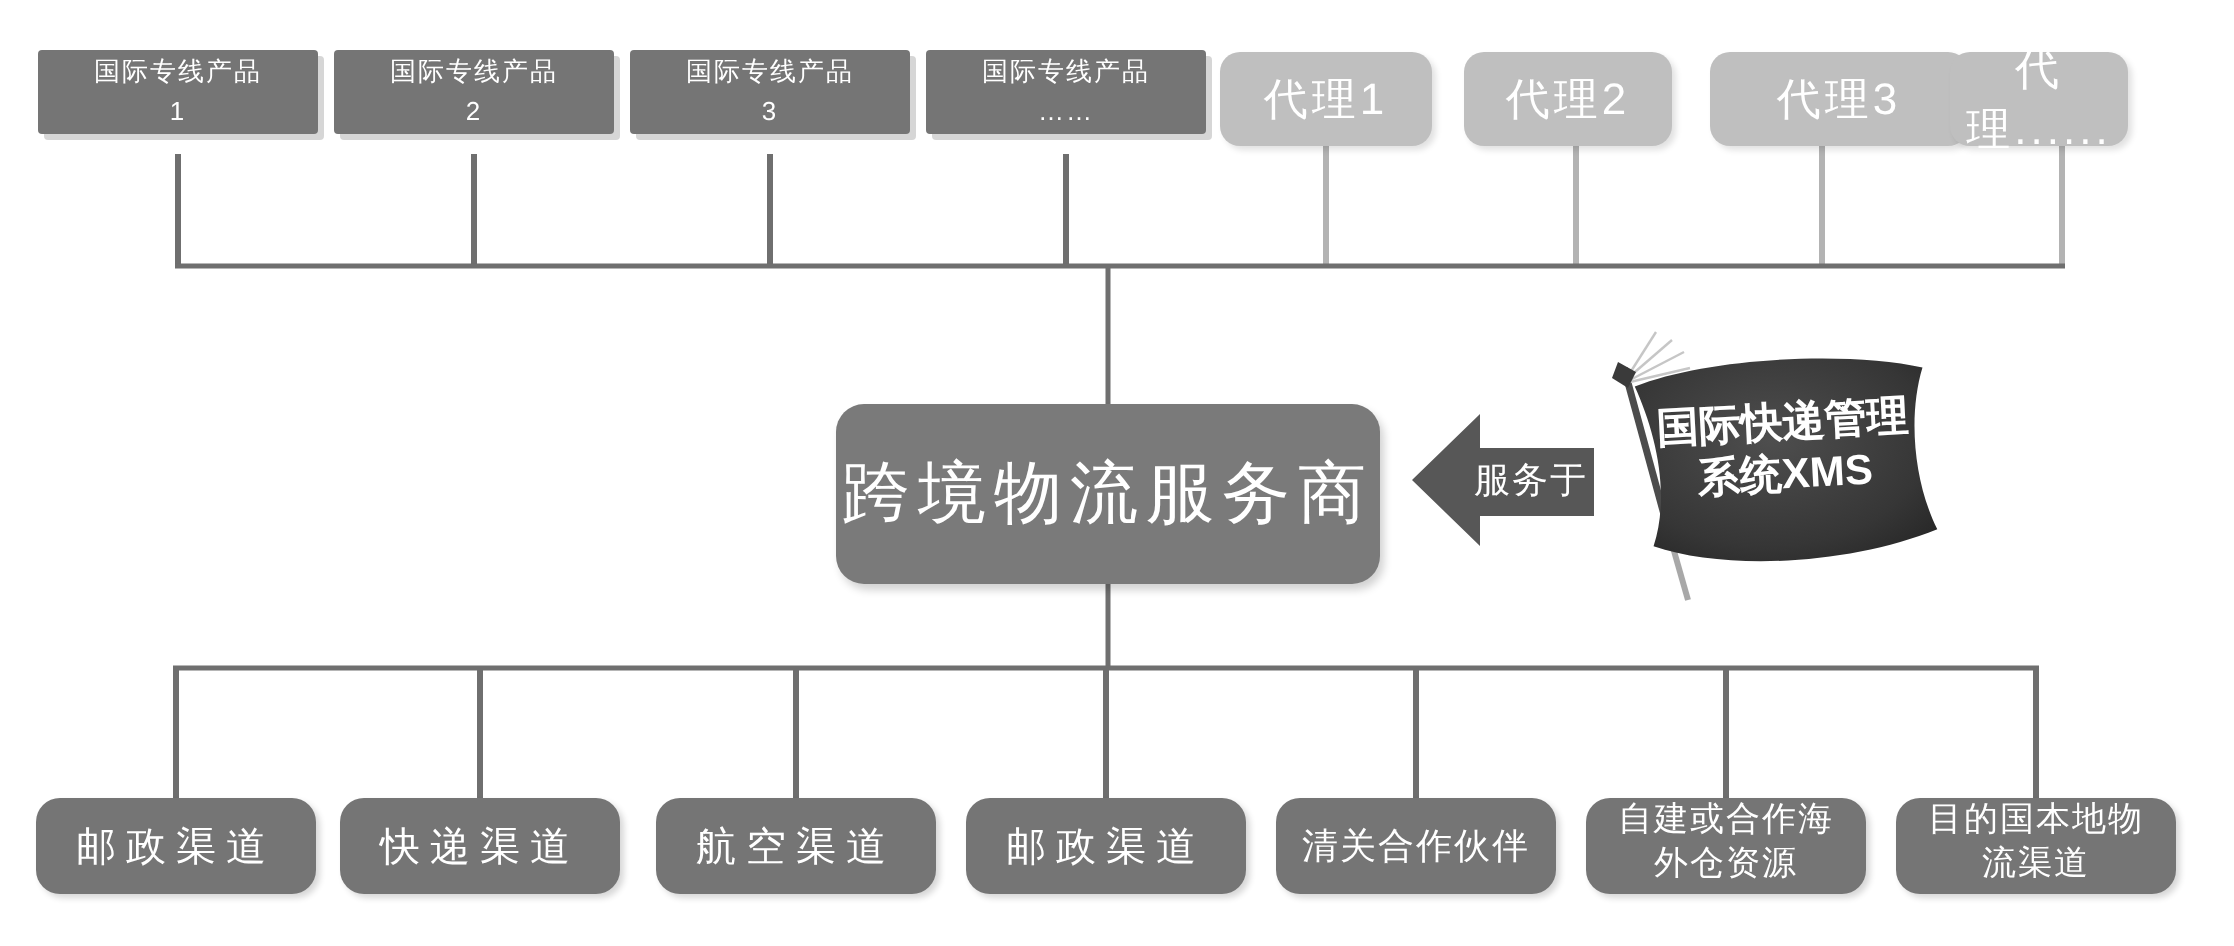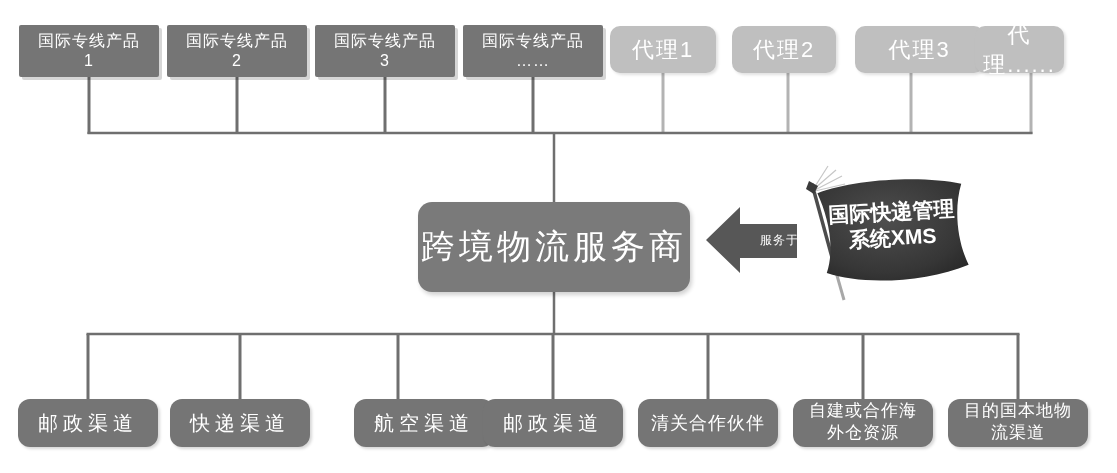--- a/index.html
+++ b/index.html
@@ -18,22 +18,22 @@
     font-family:"Liberation Sans", sans-serif;overflow:hidden;
   }
   .connectors{position:absolute;left:0;top:0;width:1117px;height:473px;z-index:0;}
   .box{
     position:absolute;z-index:1;display:flex;flex-direction:column;
     align-items:center;justify-content:center;text-align:center;
     color:var(--box_text);box-sizing:border-box;
   }
   .product{
     background:var(--dark_box);border-radius:2px;
-    top:25px;height:52px;width:140px;
-    font-size:16px;line-height:20px;letter-spacing:1px;
+    top:25px;height:42px;width:140px;
+    font-size:13px;line-height:20px;letter-spacing:1px;
     box-shadow:3px 3px 0 rgba(0,0,0,0.16);
     text-align:center;
   }
   .agent{
     background:var(--agent_box);border-radius:10px;
     top:26px;height:47px;
     font-size:22px;letter-spacing:2px;
     box-shadow:2px 2px 3px rgba(0,0,0,0.12);
   }
   .center-box{
@@ -46,21 +46,21 @@
     background:var(--dark_box);border-radius:12px;
     top:399px;height:48px;width:140px;
     font-size:20px;letter-spacing:5px;
     box-shadow:2px 2px 3px rgba(0,0,0,0.16);
   }
   .channel.tight{font-size:18px;letter-spacing:1px;}
   .channel.two{font-size:17px;letter-spacing:1px;line-height:22px;font-family:Liberation Mono, monospace;}
   .channel span{display:block;}
   .arrow-label{
     position:absolute;z-index:2;left:737px;top:229px;width:62px;height:22px;
-    line-height:22px;text-align:right;color:#ffffff;font-size:12px;
+    line-height:22px;text-align:left;color:#ffffff;font-size:18px;
     letter-spacing:1px;
   }
   .flag-text{
     position:absolute;z-index:2;left:821px;top:199px;width:142px;
     text-align:center;color:#ffffff;font-weight:bold;font-size:21px;
     line-height:26px;transform:rotate(-3deg);letter-spacing:0px;
   }
 </style>
 </head>
 <body>
@@ -171,21 +171,21 @@
     <span style="display:block;">国际快递管理</span>
     <span style="display:block;">系统XMS</span>
   </div>
 
   <div class="box channel" style="left:18px;">
     <span>邮政渠道</span>
   </div>
   <div class="box channel" style="left:170px;">
     <span>快递渠道</span>
   </div>
-  <div class="box channel" style="left:328px;margin-left:26px;">
+  <div class="box channel" style="left:328px;">
     <span>航空渠道</span>
   </div>
   <div class="box channel" style="left:483px;">
     <span>邮政渠道</span>
   </div>
   <div class="box channel tight" style="left:638px;">
     <span>清关合作伙伴</span>
   </div>
   <div class="box channel two" style="left:793px;">
     <span>自建或合作海</span>

